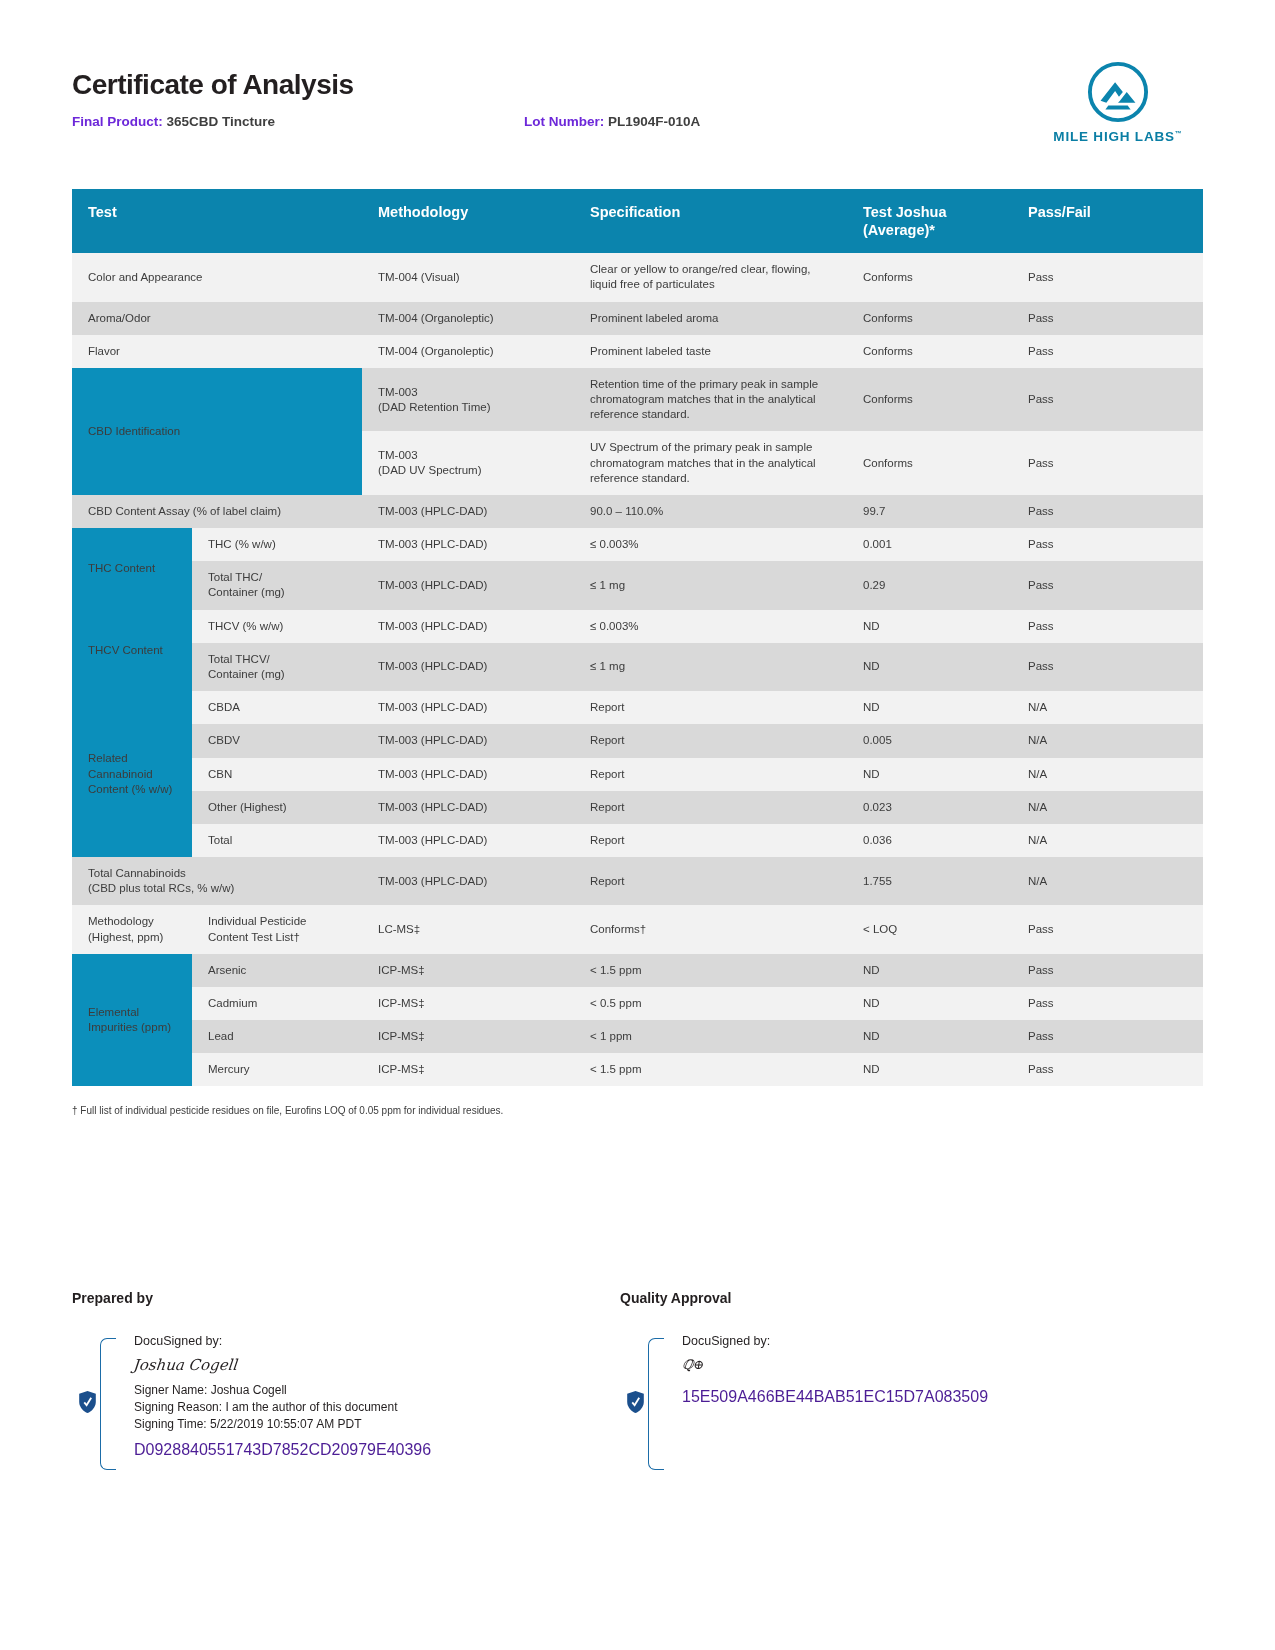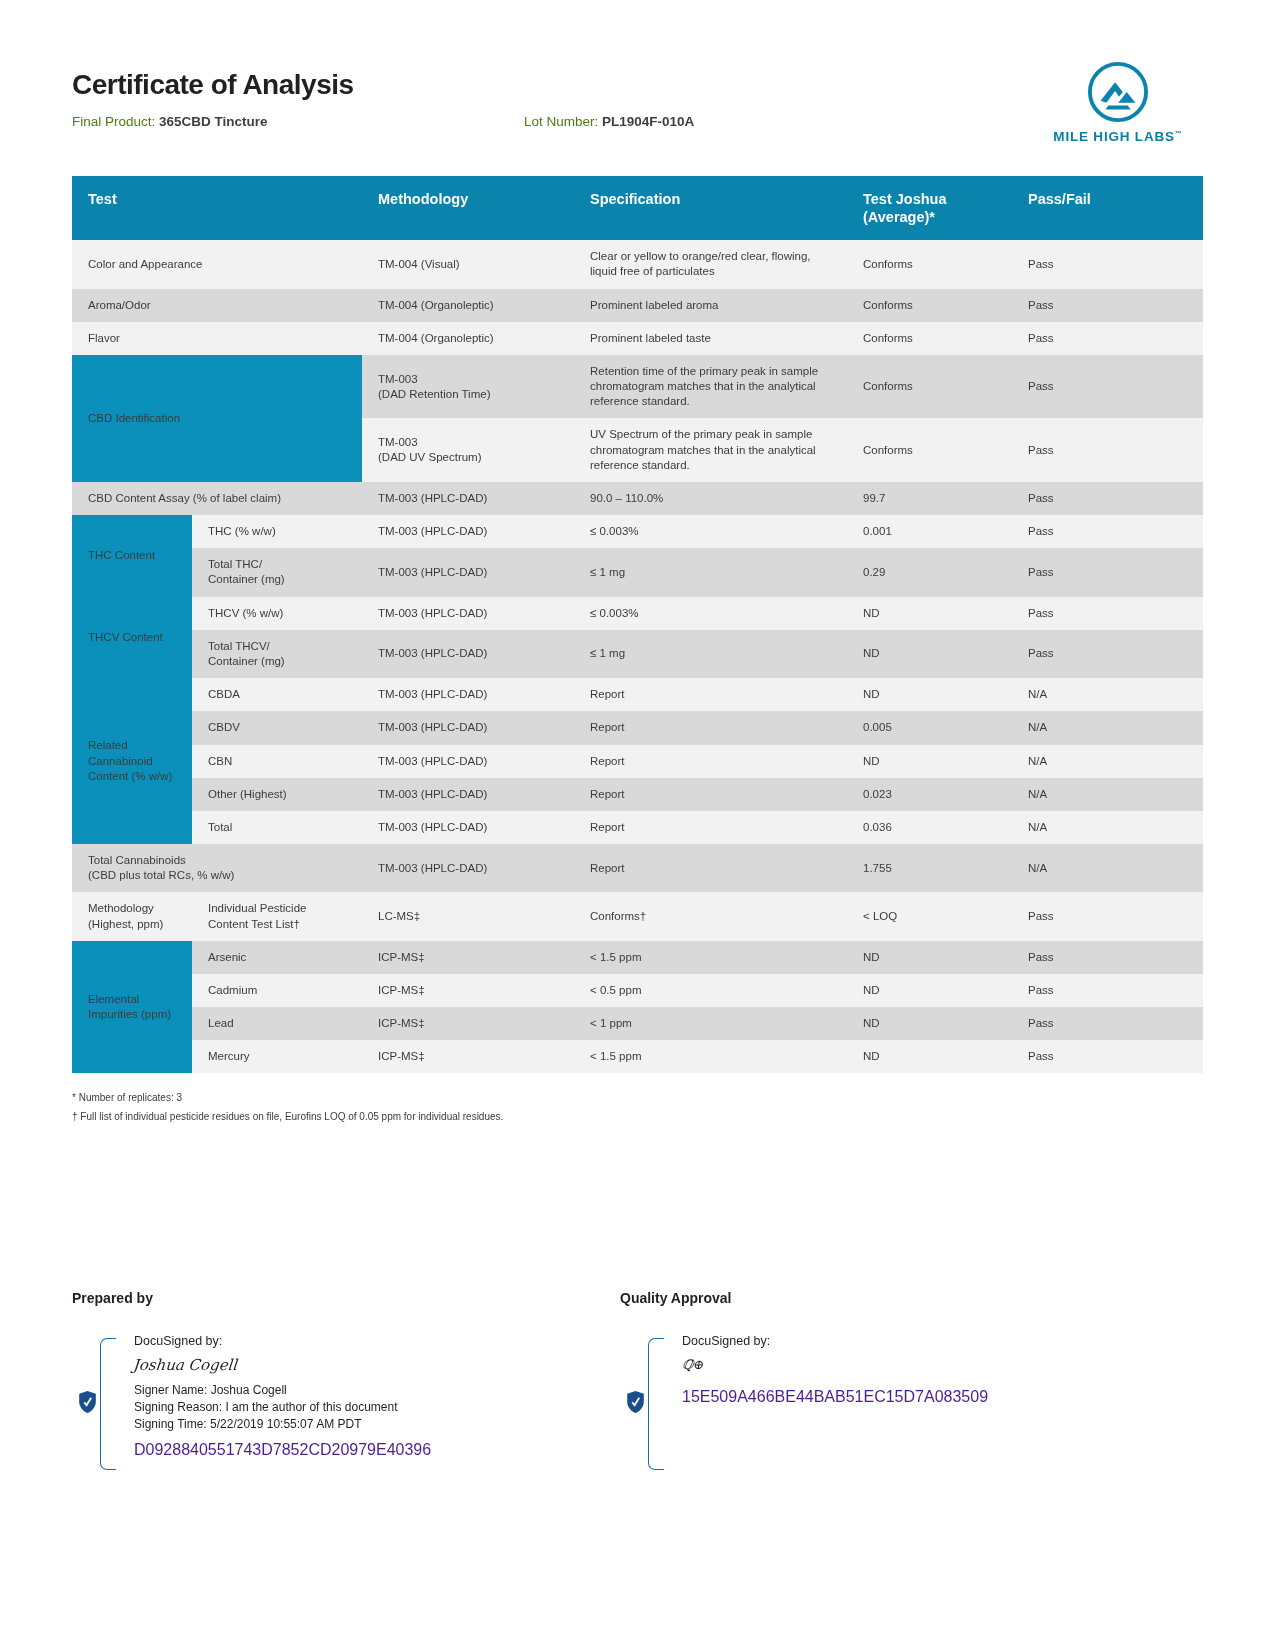--- a/index.html
+++ b/index.html
@@ -31,21 +31,21 @@
     margin: 0;
     padding-top: 14px;
     color: #231f20;
   }
   .meta-row {
     margin-top: 13px;
     font-size: 13.5px;
     position: relative;
     height: 20px;
   }
-  .meta-label { font-weight: normal; color: #4d7c0f; }
+  .meta-label { font-weight: bold; color: #6d28d9; }
   .meta-value { color: #3f3f3f; font-weight: bold; }
   .meta-lot {
     position: absolute;
     left: 452px;
     top: 0;
   }
   .logo-wrap {
     position: absolute;
     right: 0;
     top: 6px;
@@ -63,21 +63,21 @@
     font-weight: bold;
     letter-spacing: 0.8px;
     color: #0a7ea4;
   }
   .logo-text sup { font-size: 7px; vertical-align: super; }
 
   
   table.coa {
     width: 1131px;
     border-collapse: collapse;
-    margin-top: 16px;
+    margin-top: 29px;
     table-layout: fixed;
   }
   table.coa th {
     background: #0b84ad;
     color: #ffffff;
     font-size: 14.5px;
     font-weight: bold;
     text-align: left;
     padding: 14px 16px;
     vertical-align: top;
@@ -431,21 +431,20 @@
         <td class="sub">Mercury</td>
         <td>ICP-MS‡</td>
         <td>&lt; 1.5 ppm</td>
         <td>ND</td>
         <td>Pass</td>
       </tr>
     </tbody>
   </table>
 
   <div class="footnotes">
-    <div>* Number of replicates:  3</div>
     <div>† Full list of individual pesticide residues on file, Eurofins LOQ of 0.05 ppm for individual residues.</div>
   </div>
 
   <div class="sig-area">
 
     <div class="sig-col left">
       <div class="sig-heading">Prepared by</div>
       <div class="ds-block">
         <div class="ds-bracket"></div>
         <svg class="ds-shield" viewBox="0 0 20 26">

